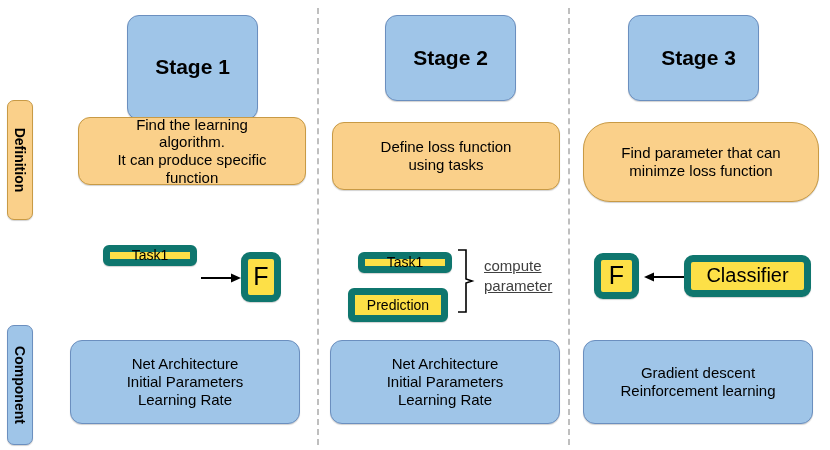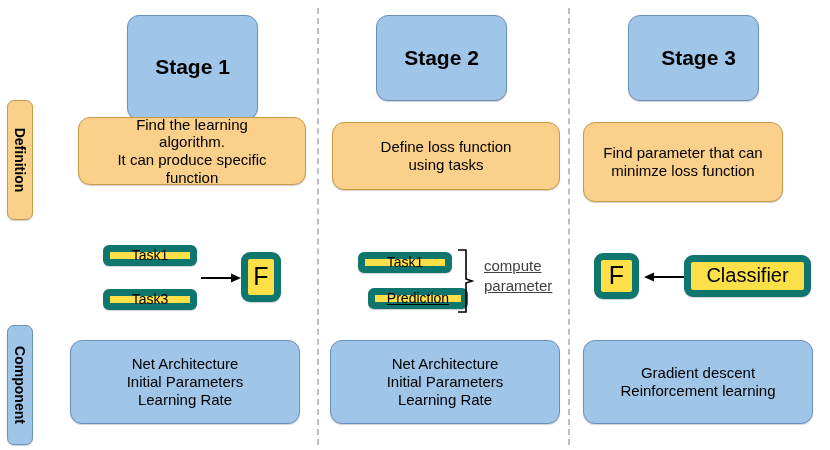--- a/index.html
+++ b/index.html
@@ -135,57 +135,56 @@
   </div>
 
   <div class="node blue stage-box" style="left:127px; top:15px; width:131px; height:105px;">Stage 1</div>
 
   <div class="node orange def-box" style="left:78px; top:117px; width:228px; height:68px;">Find the learning
 algorithm.
 It can produce specific
 function</div>
 
   <div class="node pink task-box" style="left:103px; top:245px; width:94px; height:21px;">Task1</div>
-  <div class="node pink task-box" style="left:103px; top:289px; width:94px; height:21px;">Task3</div>
 
   <svg class="arrow-svg" style="left:200px; top:268px;" width="42" height="20" viewBox="0 0 42 20">
     <line x1="1" y1="10" x2="33" y2="10" stroke="#000" stroke-width="2"></line>
     <polygon points="41,10 31,5.5 31,14.5" fill="#000"></polygon>
   </svg>
 
   <div class="node pink f-box" style="left:241px; top:252px; width:40px; height:50px;">F</div>
 
   <div class="node blue comp-box" style="left:70px; top:340px; width:230px; height:84px;">Net Architecture
 Initial Parameters
 Learning Rate</div>
 
-  <div class="node blue stage-box" style="left:376px; top:15px; width:131px; height:86px;">Stage 2</div>
+  <div class="node blue stage-box" style="left:385px; top:15px; width:131px; height:86px;">Stage 2</div>
 
   <div class="node orange def-box" style="left:332px; top:122px; width:228px; height:68px;">Define loss function
 using tasks</div>
 
   <div class="node pink task-box" style="left:358px; top:252px; width:94px; height:21px;">Task1</div>
-  <div class="node pink task-box" style="left:368px; top:288px; width:100px; height:21px;text-decoration:underline;">Prediction</div>
+  <div class="node pink task-box" style="left:348px; top:288px; width:100px; height:34px;">Prediction</div>
 
   <svg class="brace-svg" style="left:456px; top:248px;" width="18" height="66" viewBox="0 0 18 66">
     <path d="M2 2 L10 2 L10 31 L16 33 L10 35 L10 64 L2 64" fill="none" stroke="#000" stroke-width="1.6" stroke-linejoin="miter"></path>
   </svg>
 
   <div class="compute-text" style="left:484px; top:256px; width:90px;">
     <u>compute</u><br>
     <u>parameter</u>
   </div>
 
   <div class="node blue comp-box" style="left:330px; top:340px; width:230px; height:84px;">Net Architecture
 Initial Parameters
 Learning Rate</div>
 
   <div class="node blue stage-box" style="left:628px; top:15px; width:131px; height:86px;padding-left:10px;">Stage 3</div>
 
-  <div class="node orange def-box" style="left:583px; top:122px; width:200px; height:80px;">Find parameter that can
+  <div class="node orange def-box" style="left:583px; top:122px; width:236px; height:80px;border-radius:27px;">Find parameter that can
 minimze loss function</div>
 
   <div class="node pink f-box" style="left:594px; top:253px; width:45px; height:46px;">F</div>
 
   <svg class="arrow-svg" style="left:643px; top:267px;" width="42" height="20" viewBox="0 0 42 20">
     <line x1="41" y1="10" x2="9" y2="10" stroke="#000" stroke-width="2"></line>
     <polygon points="1,10 11,5.5 11,14.5" fill="#000"></polygon>
   </svg>
 
   <div class="node blue comp-box" style="left:583px; top:340px; width:230px; height:84px;">Gradient descent

